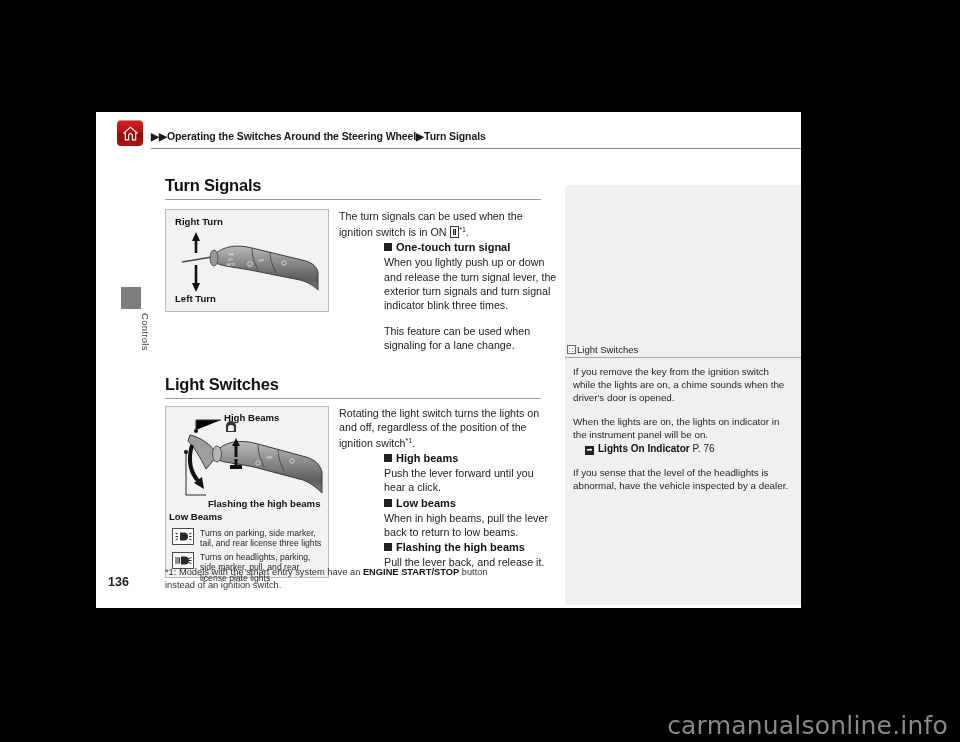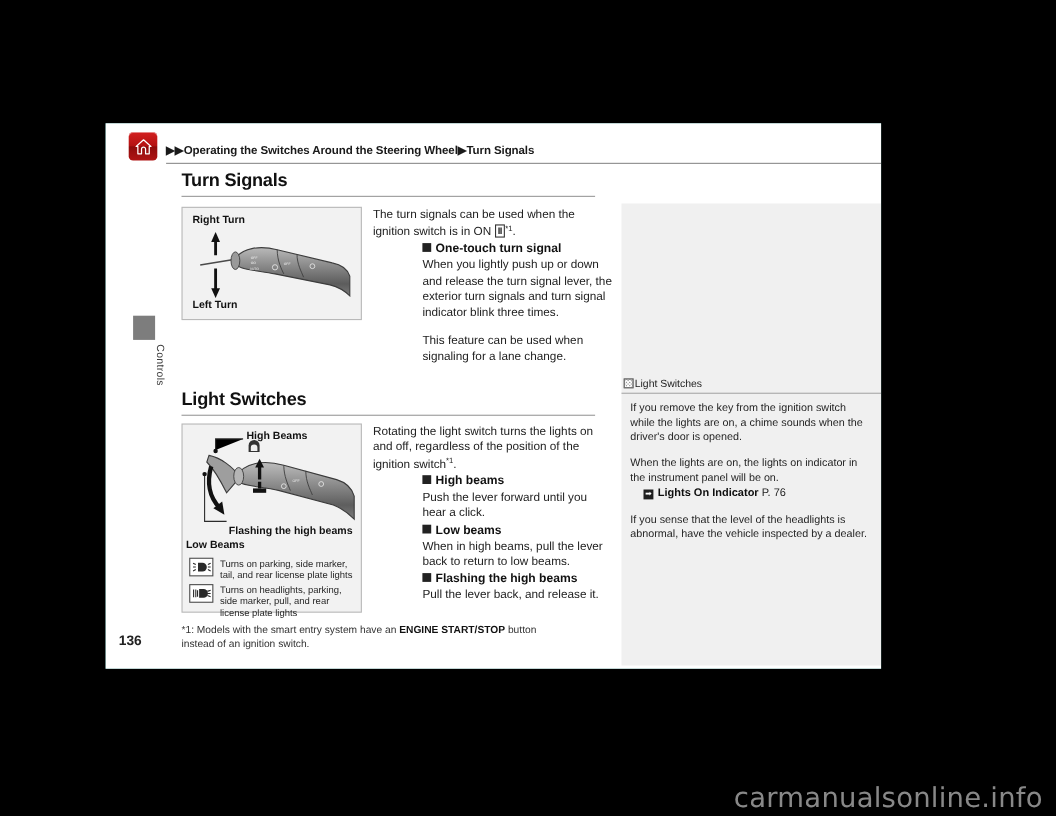--- a/index.html
+++ b/index.html
@@ -122,21 +122,21 @@
     position: absolute;
     left: 108px; top: 575px;
     font-size: 12.5px;
     font-weight: bold;
     color: #222222;
   }
 
   
   #content {
     position: absolute;
-    left: 165px; top: 155px;
+    left: 165px; top: 176px;
     width: 392px;
   }
 
   h1.sec-title {
     margin: 0;
     font-size: 16.5px;
     font-weight: bold;
     color: #111111;
     letter-spacing: -0.2px;
   }
@@ -324,21 +324,21 @@
   }
 </style>
 </head>
 <body>
 
 <div id="top-band"></div>
 <div id="left-gutter"></div>
 <div id="right-gutter"></div>
 <div id="bottom-band"></div>
 
-<div id="sheet-overlay" style="position:absolute;left:96px;top:112px;width:705px;height:496px;overflow:hidden;background:#0f766e;">
+<div id="sheet-overlay" style="position:absolute;left:96px;top:112px;width:705px;height:496px;overflow:hidden;background:#5eead4;">
     <div id="page-sheet" style="position: absolute; left: -96px; top: -112px;">
 
   <div id="home-button">
     <span>
       <svg width="17" height="17" viewBox="0 0 24 24" aria-hidden="true">
         <path d="M12 3 L21.5 11.5 L19.3 11.5 L19.3 21 L14.6 21 L14.6 14.8
                  A2.6 2.6 0 0 0 9.4 14.8 L9.4 21 L4.7 21 L4.7 11.5 L2.5 11.5 Z" fill="none" stroke="#ffffff" stroke-width="1.6" stroke-linejoin="round"></path>
       </svg>
     </span>
   </div>
@@ -470,21 +470,21 @@
           <div style="position:absolute; left:6px; top:118px; width:152px;">
 
             <div class="legend-row">
               <div class="legend-icon">
                 <svg width="17" height="11" viewBox="0 0 17 11" aria-hidden="true">
                   <path d="M5 1.5 L5 9.5 L9 9.5 A4 4 0 0 0 9 1.5 Z" fill="#2a2a2a"></path>
                   <path d="M0.5 2 L3 3.2 M0.5 5.5 L3 5.5 M0.5 9 L3 7.8" stroke="#2a2a2a" stroke-width="1"></path>
                   <path d="M16.5 2 L14 3.2 M16.5 5.5 L14 5.5 M16.5 9 L14 7.8" stroke="#2a2a2a" stroke-width="1"></path>
                 </svg>
               </div>
-              <div class="legend-text">Turns on parking, side marker, tail, and rear license plate lights</div>
+              <div class="legend-text">Turns on parking, side marker, tail, and rear license three lights</div>
             </div>
 
             <div class="legend-row">
               <div class="legend-icon">
                 <svg width="17" height="11" viewBox="0 0 17 11" aria-hidden="true">
                   <path d="M6 1.5 L6 9.5 L10 9.5 A4 4 0 0 0 10 1.5 Z" fill="#2a2a2a"></path>
                   <path d="M1 2 L1 9 M3 2 L3 9 M4.6 2.5 L4.6 8.5" stroke="#2a2a2a" stroke-width="1"></path>
                   <path d="M16.5 2.5 L13.5 3.6 M16.5 5.5 L13.5 5.5 M16.5 8.5 L13.5 7.4" stroke="#2a2a2a" stroke-width="1"></path>
                 </svg>
               </div>

